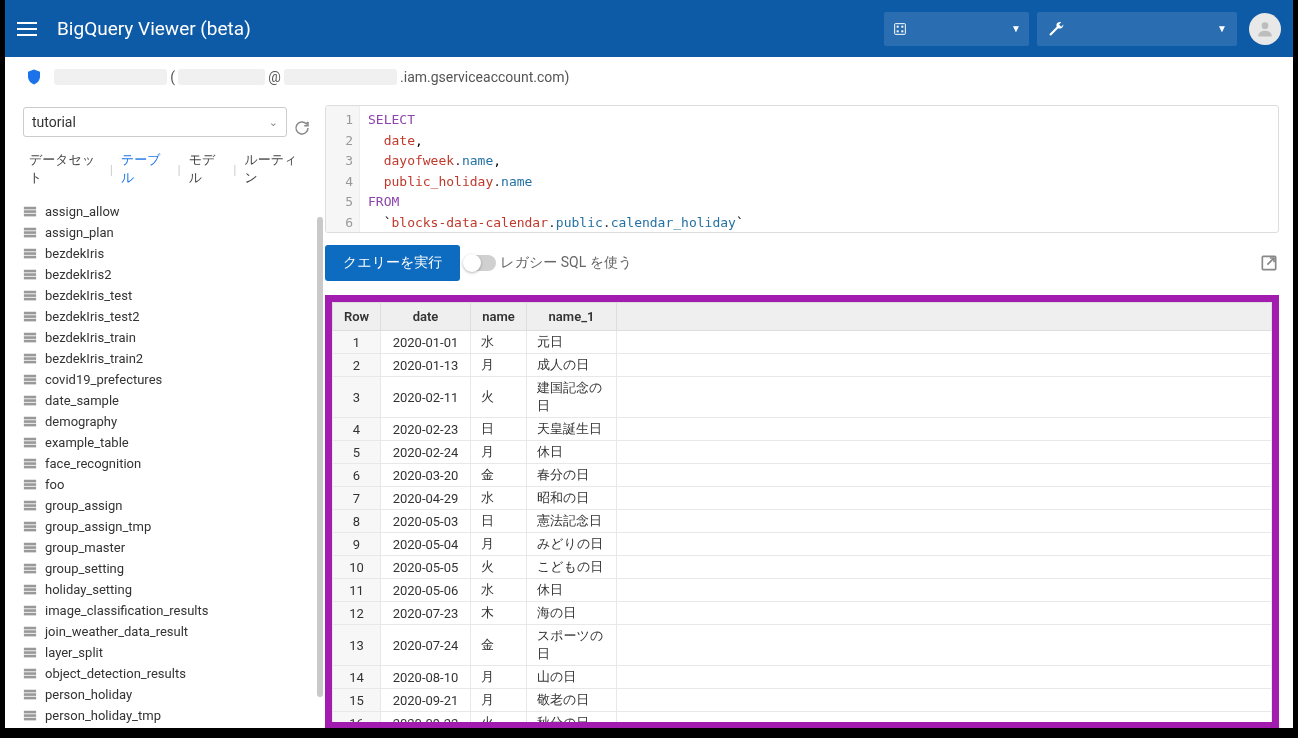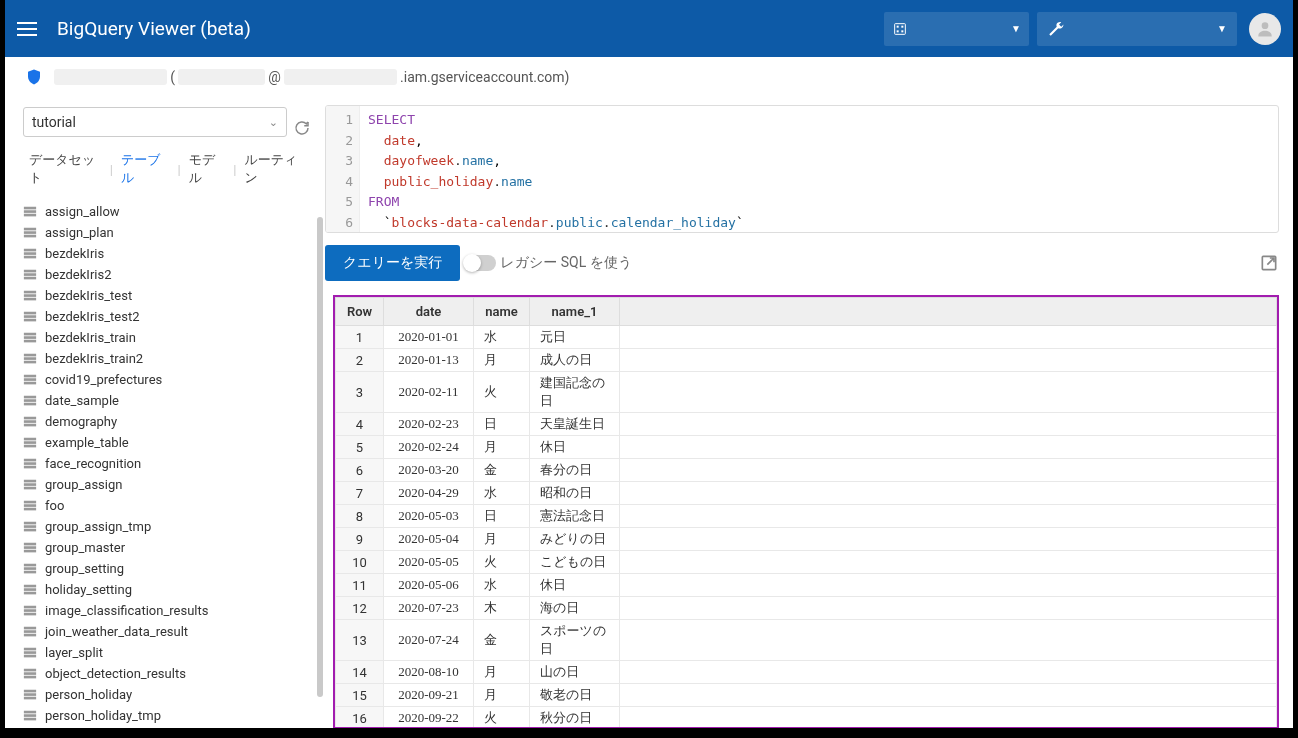--- a/index.html
+++ b/index.html
@@ -42,30 +42,30 @@
 .col { color: #c0392b; }
 .dot { color: #333; }
 .prop { color: #2471a3; }
 .table-ref { color: #2471a3; }
 .toolbar { display: flex; align-items: center; gap: 4px; padding: 12px 0 14px 0; }
 .run-btn { background: #0d6cbf; color: #fff; border: none; height: 36px; padding: 0 18px; font-size: 14px; border-radius: 3px; cursor: pointer; }
 .toggle { width: 32px; height: 16px; background: #d0d0d0; border-radius: 10px; position: relative; }
 .toggle::after { content: ''; position: absolute; width: 18px; height: 18px; background: #fff; border-radius: 50%; top: -1px; left: -1px; box-shadow: 0 1px 3px rgba(0,0,0,0.3); }
 .toggle-label { font-size: 14px; color: #666; text-align: right; }
 .open-icon { margin-left: auto; width: 20px; height: 20px; cursor: pointer; }
-.results { flex: 1; overflow: auto; border: 2px solid #a21caf; margin-left: 8px; }
+.results { flex: 1; overflow: auto; border: 7px solid #a21caf; }
 table.results-table { width: 100%; border-collapse: collapse; font-size: 13px; }
 .results-table th { background: #efefef; text-align: center; padding: 6px 10px; border: 1px solid #ddd; font-weight: 600; color: #333; }
 .results-table th:first-child { width: 48px; }
 .results-table th:nth-child(2) { width: 90px; }
 .results-table th:nth-child(3) { width: 56px; }
 .results-table th:nth-child(4) { width: 90px; }
 .results-table td { padding: 2px 10px; border: 1px solid #e8e8e8; color: #333; height: 22px; }
 .results-table td:first-child { text-align: center; background: #f7f7f7; }
-.results-table td:nth-child(2) { text-align: center; font-family: Liberation Serif, serif; }
+.results-table td:nth-child(2) { text-align: center; }
 .results-table td:nth-child(3) { text-align: left; }
 .results-table td:nth-child(4) { text-align: left; }
 </style>
 </head>
 <body>
 
 <div class="frame">
   <div class="topbar">
     <div class="menu-icon">
         <span></span>
@@ -234,29 +234,29 @@
               <rect x="1" y="10" width="14" height="3"></rect>
             </svg>
             <span>face_recognition</span>
           </div>
           <div class="table-item">
             <svg class="table-icon" viewBox="0 0 16 16" fill="#999">
               <rect x="1" y="2" width="14" height="3"></rect>
               <rect x="1" y="6" width="14" height="3"></rect>
               <rect x="1" y="10" width="14" height="3"></rect>
             </svg>
+            <span>foo</span>
+          </div>
+          <div class="table-item">
+            <svg class="table-icon" viewBox="0 0 16 16" fill="#999">
+              <rect x="1" y="2" width="14" height="3"></rect>
+              <rect x="1" y="6" width="14" height="3"></rect>
+              <rect x="1" y="10" width="14" height="3"></rect>
+            </svg>
             <span>group_assign</span>
-          </div>
-          <div class="table-item">
-            <svg class="table-icon" viewBox="0 0 16 16" fill="#999">
-              <rect x="1" y="2" width="14" height="3"></rect>
-              <rect x="1" y="6" width="14" height="3"></rect>
-              <rect x="1" y="10" width="14" height="3"></rect>
-            </svg>
-            <span>foo</span>
           </div>
           <div class="table-item">
             <svg class="table-icon" viewBox="0 0 16 16" fill="#999">
               <rect x="1" y="2" width="14" height="3"></rect>
               <rect x="1" y="6" width="14" height="3"></rect>
               <rect x="1" y="10" width="14" height="3"></rect>
             </svg>
             <span>group_assign_tmp</span>
           </div>
           <div class="table-item">

